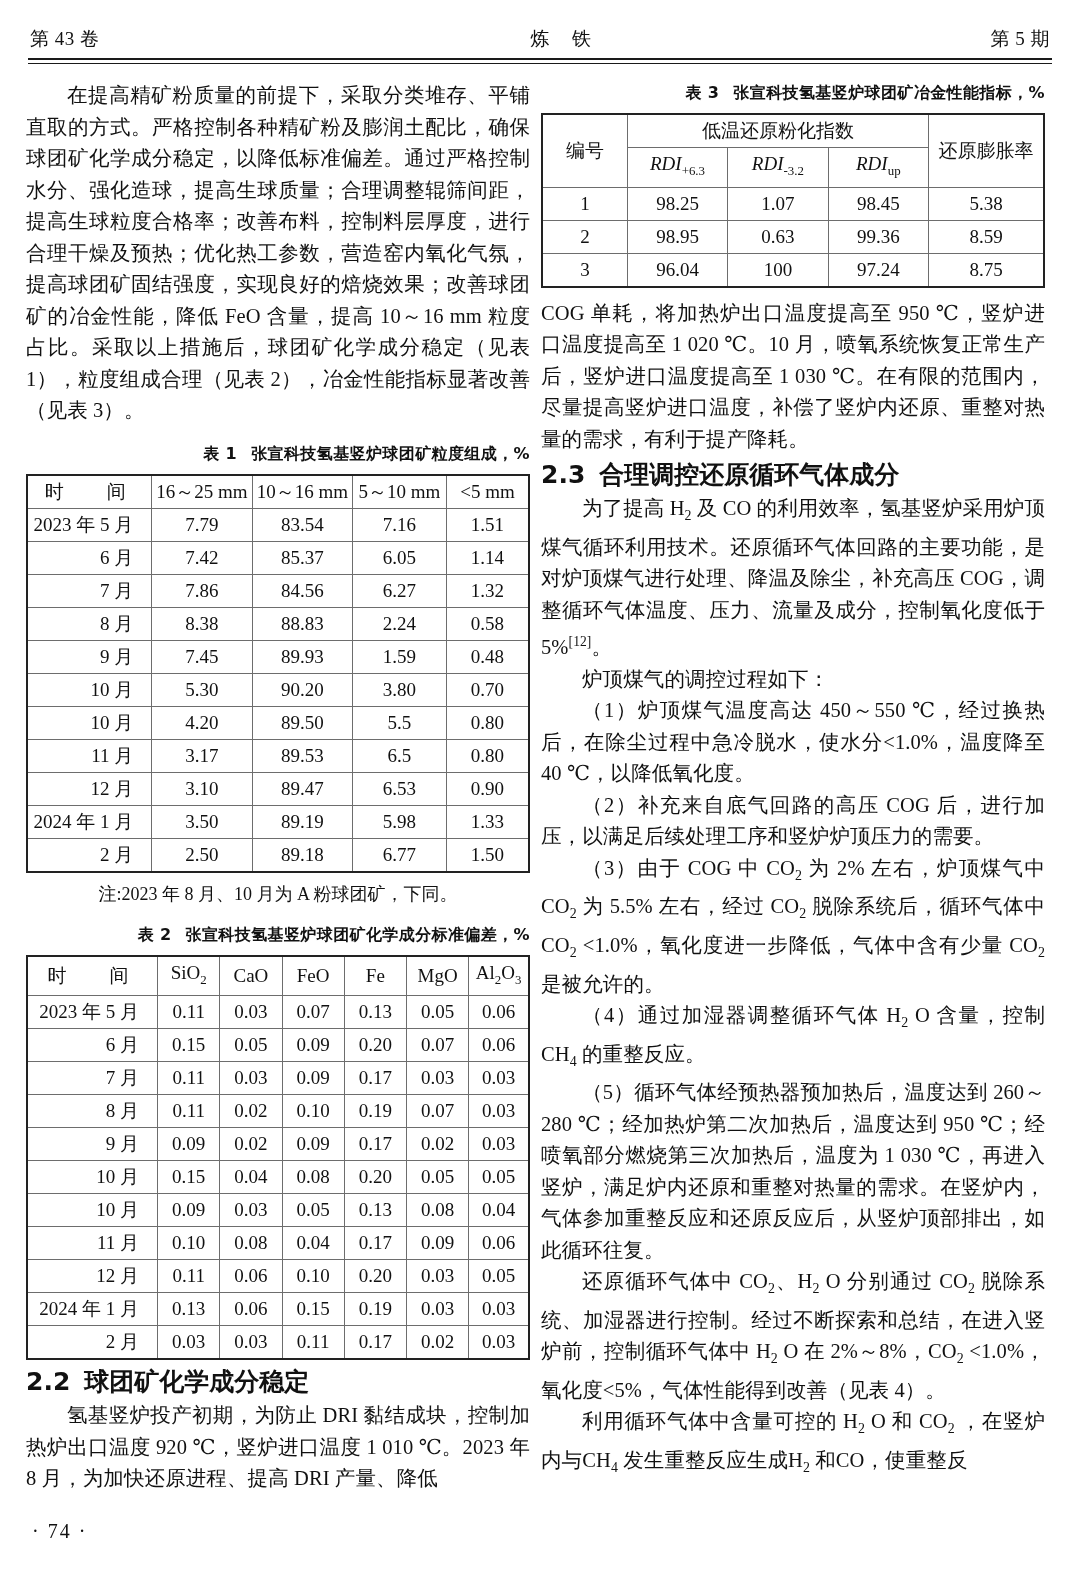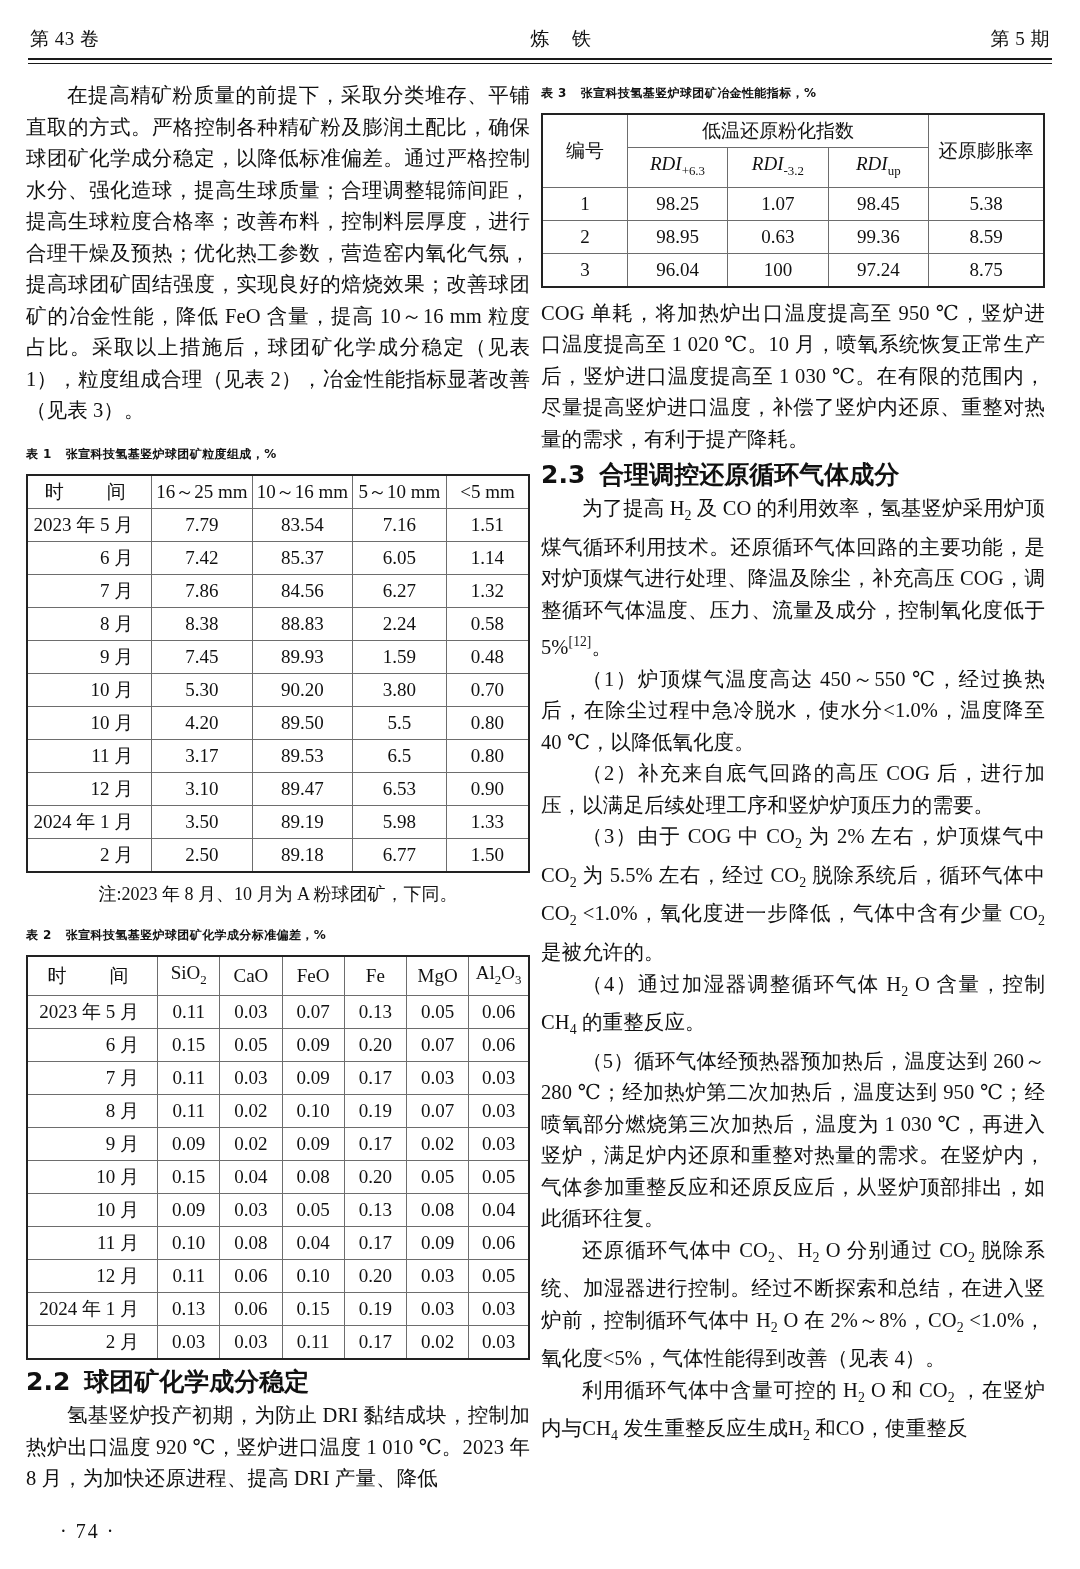--- a/index.html
+++ b/index.html
@@ -73,24 +73,24 @@
     font-size: 25px;
     line-height: 32px;
     font-family: "DejaVu Sans", "Liberation Sans", sans-serif;
     font-weight: bold;
   }
   h3.sec .num { margin-right: 14px; letter-spacing: 0; }
 
   
   .tbl-wrap { margin: 14px 0 6px 0; }
   .tbl-title {
-    text-align: left;
+    text-align: right;
     font-family: "DejaVu Sans", "Liberation Sans", sans-serif;
     font-weight: bold;
-    font-size: 12px;
+    font-size: 16px;
     line-height: 26px;
     margin-bottom: 7px;
     letter-spacing: 0.4px;
   }
   .tbl-title .tno { margin-right: 14px; }
   table.data {
     border-collapse: collapse;
     width: 100%;
     font-size: 19px;
     background: #fff;
@@ -117,21 +117,21 @@
     text-align: center;
     margin-top: 7px;
   }
   .ital { font-style: italic; }
   sub { font-size: 0.68em; }
   sup { font-size: 0.66em; }
 
   
   .folio {
     position: absolute;
-    left: 60px;
+    left: 32px;
     bottom: 26px;
     font-size: 20px;
     letter-spacing: 2px;
   }
 </style>
 </head>
 <body>
 
 <div class="page">
 
@@ -411,20 +411,21 @@
       </div>
 
       <p class="body" style="margin-top:10px">COG 单耗，将加热炉出口温度提高至 950 ℃，竖炉进口温度提高至 1 020 ℃。10 月，喷氧系统恢复正常生产后，竖炉进口温度提高至 1 030 ℃。在有限的范围内，尽量提高竖炉进口温度，补偿了竖炉内还原、重整对热量的需求，有利于提产降耗。</p>
 
       <h3 class="sec">
         <span class="num">2.3</span><span>合理调控还原循环气体成分</span>
       </h3>
 
       <p class="body indent"><span>为了提高 H</span><sub>2</sub><span> 及 CO 的利用效率，氢基竖炉采用炉顶煤气循环利用技术。还原循环气体回路的主要功能，是对炉顶煤气进行处理、降温及除尘，补充高压 COG，调整循环气体温度、压力、流量及成分，控制氧化度低于 5%</span><sup>[12]</sup><span>。</span></p>
 
+      <p class="body indent">炉顶煤气的调控过程如下：</p>
 
       <p class="body indent">（1）炉顶煤气温度高达 450～550 ℃，经过换热后，在除尘过程中急冷脱水，使水分&lt;1.0%，温度降至 40 ℃，以降低氧化度。</p>
 
       <p class="body indent">（2）补充来自底气回路的高压 COG 后，进行加压，以满足后续处理工序和竖炉炉顶压力的需要。</p>
 
       <p class="body indent"><span>（3）由于 COG 中 CO</span><sub>2</sub><span> 为 2% 左右，炉顶煤气中 CO</span><sub>2</sub><span> 为 5.5% 左右，经过 CO</span><sub>2</sub><span> 脱除系统后，循环气体中 CO</span><sub>2</sub><span> &lt;1.0%，氧化度进一步降低，气体中含有少量 CO</span><sub>2</sub><span> 是被允许的。</span></p>
 
       <p class="body indent"><span>（4）通过加湿器调整循环气体 H</span><sub>2</sub><span> O 含量，控制 CH</span><sub>4</sub><span> 的重整反应。</span></p>
 
       <p class="body indent">（5）循环气体经预热器预加热后，温度达到 260～280 ℃；经加热炉第二次加热后，温度达到 950 ℃；经喷氧部分燃烧第三次加热后，温度为 1 030 ℃，再进入竖炉，满足炉内还原和重整对热量的需求。在竖炉内，气体参加重整反应和还原反应后，从竖炉顶部排出，如此循环往复。</p>

